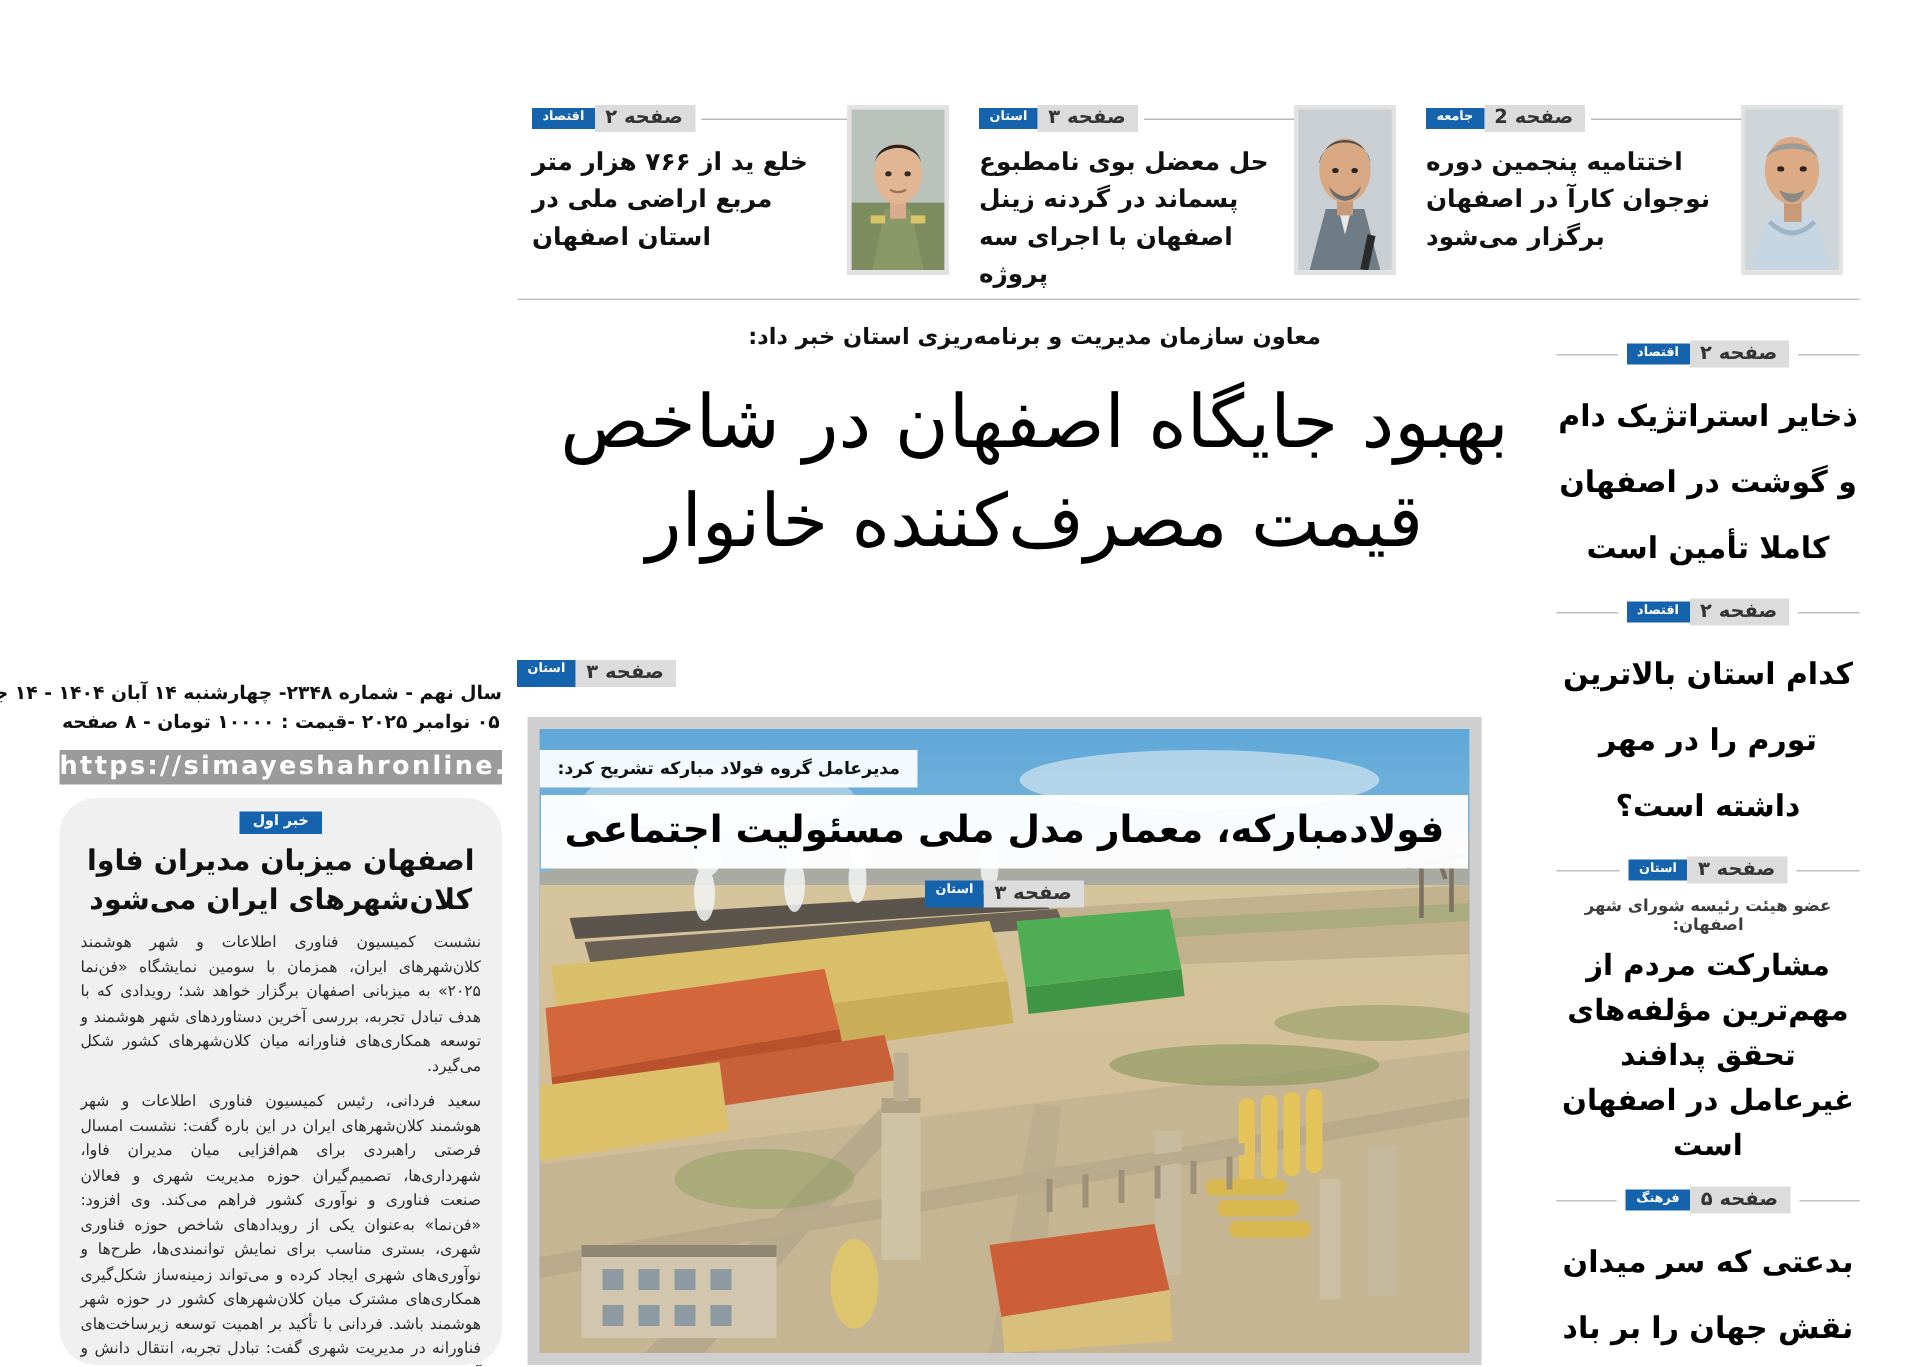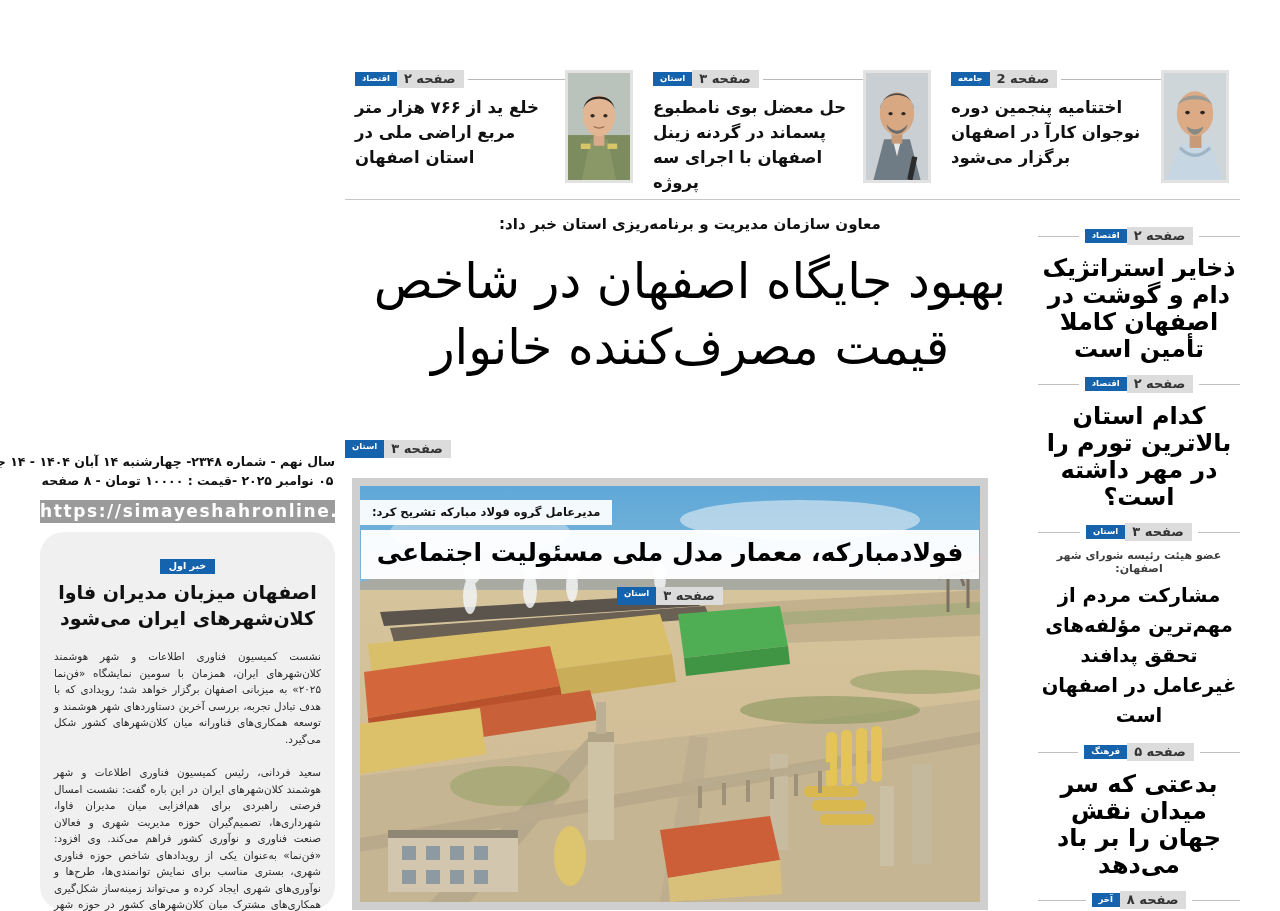--- a/index.html
+++ b/index.html
@@ -58,21 +58,21 @@
 
   
   .leftcol {
     position: absolute;
     left: 40px;
     top: 532px;
     width: 295px;
     height: 378px;
     background: #f0f0f0;
     box-sizing: border-box;
-    padding: 24px 14px 8px 14px;
+    padding: 6px 14px 8px 14px;
     border-radius: 24px;
   }
   .badge-wrap {
     text-align: center;
     margin-bottom: 4px;
   }
   .badge {
     display: inline-block;
     background: #1663ad;
     color: #fff;
@@ -84,21 +84,21 @@
   }
   .leftcol h2 {
     margin: 2px 0 7px 0;
     font-size: 19px;
     line-height: 26px;
     font-weight: bold;
     text-align: center;
     letter-spacing: -0.4px;
   }
   .leftcol p {
-    margin: 17px 0 6px 0;
+    margin: 7px 0 6px 0;
     font-size: 10.4px;
     line-height: 16.5px;
     text-align: justify;
     color: #2a2a2a;
     letter-spacing: -0.1px;
   }
 
   
   .teaser-row {
     position: absolute;
@@ -295,22 +295,22 @@
   .side-kicker {
     text-align: center;
     font-size: 11px;
     font-weight: bold;
     color: #3d3d3d;
     margin: -2px 0 6px 0;
     letter-spacing: -0.3px;
   }
   .side-title {
     text-align: center;
-    font-size: 24px;
-    line-height: 27px;
+    font-size: 20px;
+    line-height: 44px;
     font-weight: bold;
     letter-spacing: -0.5px;
     color: #000;
   }
   .side-title.sm { font-size: 19.5px; line-height: 30px; }
 </style>
 </head>
 <body>
 
 <div class="page">

